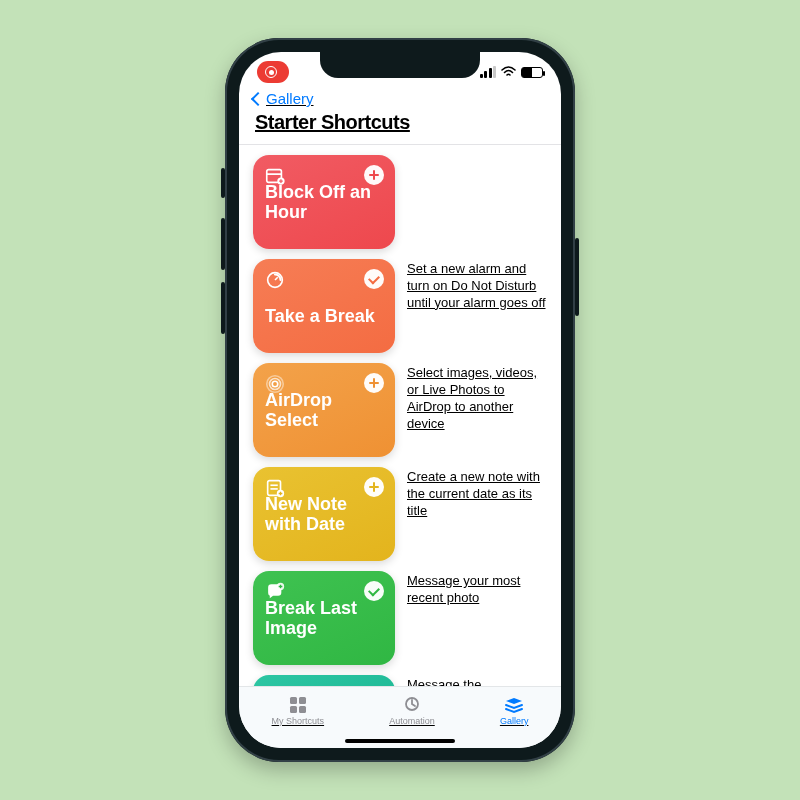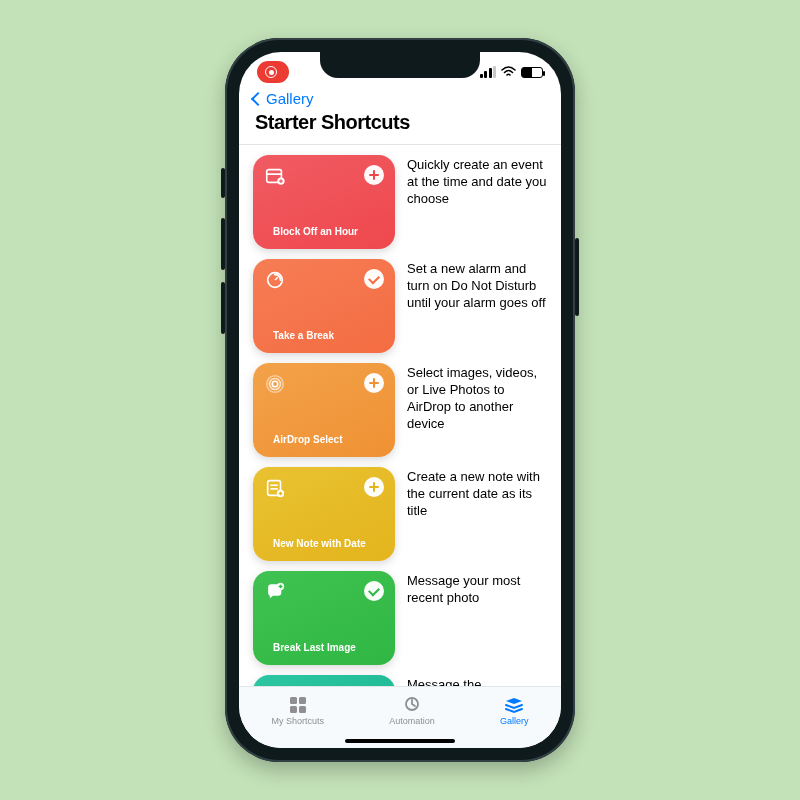--- a/index.html
+++ b/index.html
@@ -23,21 +23,21 @@
   .sb-left2 { left:-4px; top:180px; width:4px; height:52px; }
   .sb-left3 { left:-4px; top:244px; width:4px; height:52px; }
   .sb-right { right:-4px; top:200px; width:4px; height:78px; }
 
   .screen {
     width: 100%; height: 100%;
     background: #fff;
     border-radius: 42px;
     overflow: hidden;
     position: relative;
-    display:flex; flex-direction:column;
+    display:flex; flex-direction:column;text-decoration:underline;
   }
   .notch {
     position:absolute; top:0; left:50%; transform:translateX(-50%);
     width: 160px; height: 26px;
     background:#0e1a1c;
     border-bottom-left-radius: 18px;
     border-bottom-right-radius: 18px;
     z-index: 50;
   }
   .status-bar {
@@ -89,22 +89,22 @@
     position:absolute; top:10px; right:11px;
     width:20px; height:20px; border-radius:50%;
     background:rgba(255,255,255,.97);
     display:flex; align-items:center; justify-content:center;
   }
   .plus::before, .plus::after { content:""; position:absolute; background:currentColor; border-radius:1px; }
   .plus::before { width:10px; height:2px; }
   .plus::after { width:2px; height:10px; }
   .check::after { content:""; width:8px; height:5px; border-left:2px solid currentColor; border-bottom:2px solid currentColor; transform:rotate(-45deg); margin-top:-2px; }
   .card-label {
-    position:absolute; left:12px; right:12px; bottom:12px;
-    font-size:10px; font-weight:600; line-height:1.15;margin-left:8px;
+    position:absolute; left:12px; right:12px; bottom:26px;
+    font-size:18px; font-weight:600; line-height:1.15;
   }
   .card-icon { width:22px; height:22px; position:absolute; top:10px; left:11px; }
   .desc { flex:1; font-size:13px; line-height:1.3; color:#000; padding-top:2px; }
 
   .c-red    { background:linear-gradient(155deg,#f15b63,#ee484d); }
   .c-red .badge{color:#ee484d;}
   .c-orange { background:linear-gradient(155deg,#f67d55,#f46c42); }
   .c-orange .badge{color:#f46c42;}
   .c-amber  { background:linear-gradient(155deg,#f3a24a,#ef9133); }
   .c-amber .badge{color:#ef9133;}
@@ -176,21 +176,20 @@
         <div class="card c-red">
           <svg class="card-icon" viewBox="0 0 24 24">
               <rect x="3" y="5" width="16" height="14" rx="2" class="ic"></rect>
               <line x1="3" y1="10" x2="19" y2="10" class="ic"></line>
               <circle cx="18.5" cy="17.5" r="4" class="ic-fill"></circle>
               <path d="M18.5 15.5v4M16.5 17.5h4" stroke="#f15b63" stroke-width="1.4"></path>
             </svg>
           <div class="badge plus"></div>
           <div class="card-label">Block Off an Hour</div>
         </div>
-        <div class="desc">Quickly create an event at the time and date you choose</div>
       </div>
 
       <div class="row">
         <div class="card c-orange">
           <svg class="card-icon" viewBox="0 0 24 24">
               <circle cx="12" cy="12" r="8" class="ic"></circle>
               <path d="M12 6 A6 6 0 0 1 18 12" stroke="#fff" stroke-width="2.2" fill="none" stroke-linecap="round"></path>
               <line x1="12" y1="12" x2="15" y2="9" class="ic"></line>
             </svg>
           <div class="badge check"></div>

